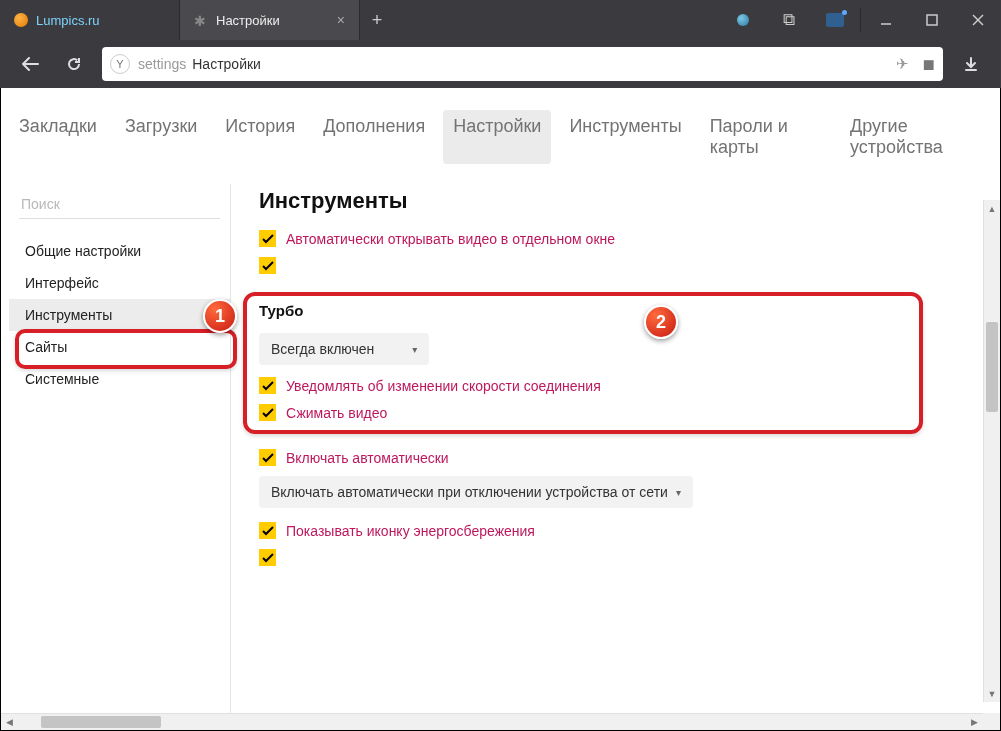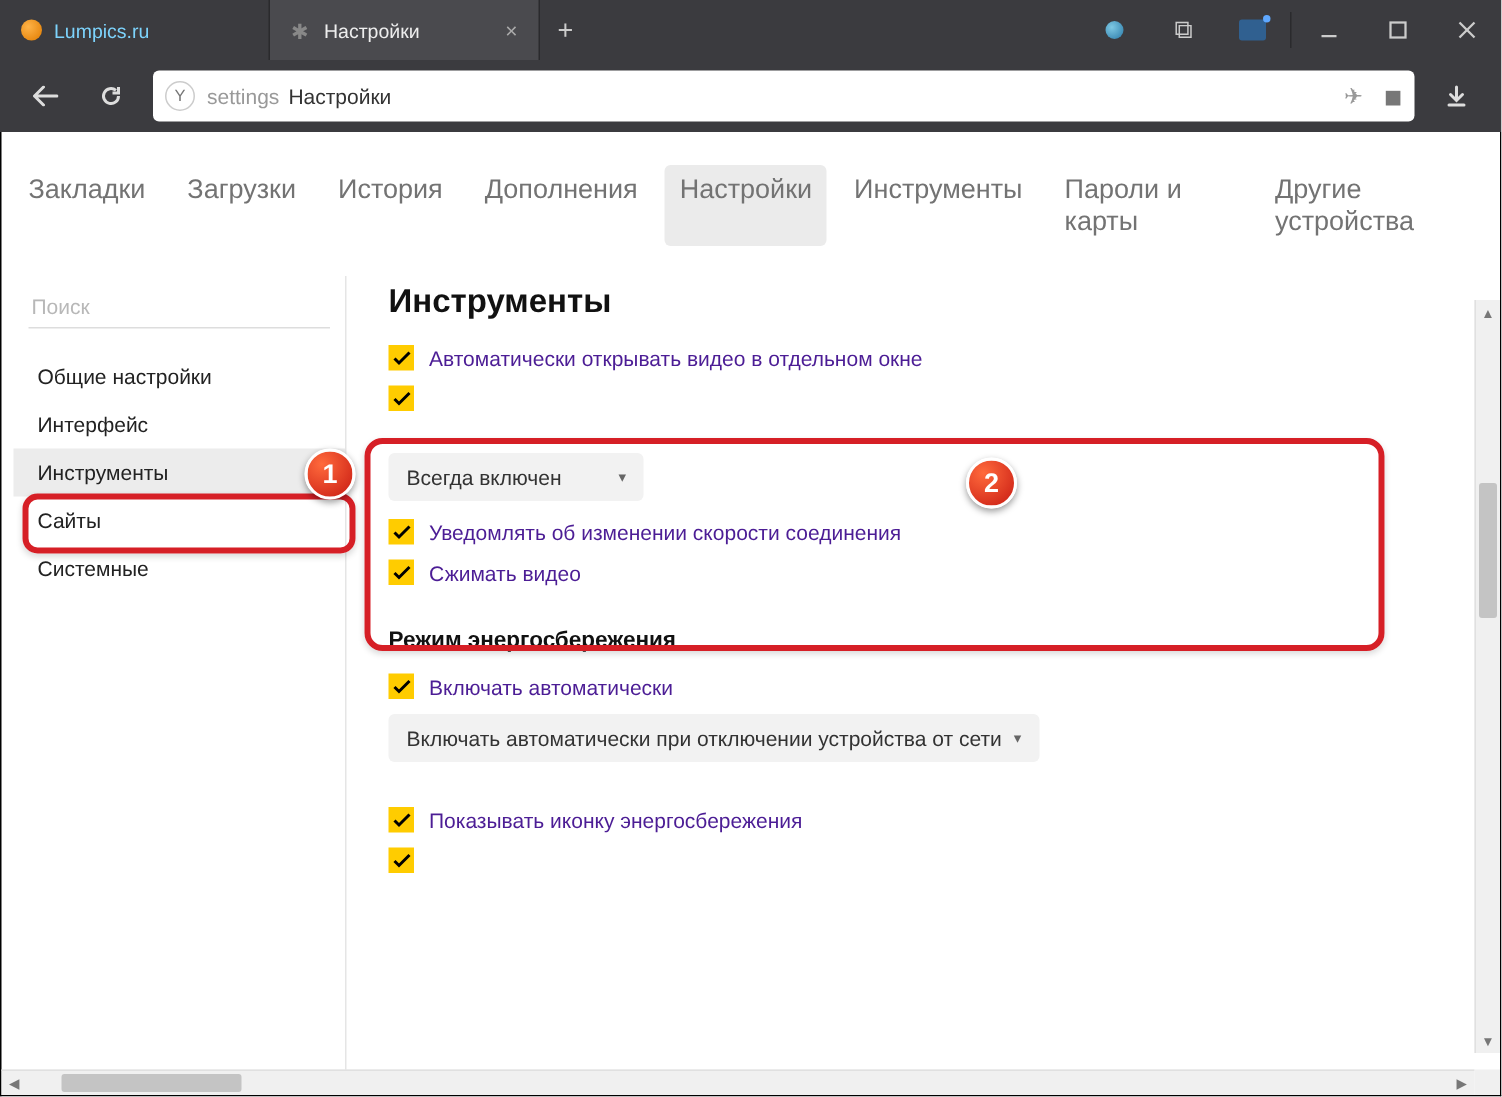--- a/index.html
+++ b/index.html
@@ -49,21 +49,21 @@
   .sidebar .search input { width:100%; border:none; border-bottom:1px solid #ddd; padding:6px 2px; font-size:14px; color:#737373; outline:none; }
   .sidebar .search input::placeholder { color:#b8b8b8; }
   .side-item { padding:8px 16px; font-size:14px; color:#222; cursor:pointer; }
   .side-item.active { background:#ececec; }
 
   .side-highlight { position:absolute; border:4px solid #d61f26; border-radius:10px; left:6px; width:222px; top:145px; height:40px; pointer-events:none; box-shadow:0 2px 4px rgba(0,0,0,0.15); }
 
   
   .main { flex:1; padding:4px 20px 0 28px; position:relative; overflow:hidden; }
   .main h2 { font-size:22px; font-weight:bold; margin-bottom:16px; color:#111; }
-  .check-row { display:flex; align-items:center; margin-bottom:10px; font-size:14px; color:#4c1d95; }
+  .check-row { display:flex; align-items:center; margin-bottom:10px; font-size:14px; color:#be185d; }
   .chk { width:17px; height:17px; background:#ffcc00; margin-right:10px; display:flex; align-items:center; justify-content:center; flex-shrink:0; cursor:pointer; }
   .chk svg { width:12px; height:10px; }
   .section { margin-top:28px; }
   .section h3 { font-size:15px; font-weight:bold; margin-bottom:14px; color:#111; }
   .select { display:inline-flex; align-items:center; background:#f2f2f2; border-radius:4px; padding:8px 12px; font-size:14px; color:#333; cursor:pointer; margin-bottom:12px; }
   .select .chev { margin-left:38px; font-size:10px; color:#666; }
   .select.wide .chev { margin-left:8px; }
 
   .turbo-highlight { position:absolute; border:4px solid #d61f26; border-radius:12px; left:12px; top:108px; width:680px; height:142px; pointer-events:none; box-shadow:0 2px 4px rgba(0,0,0,0.15); }
 
@@ -198,20 +198,21 @@
       </div>
       <div class="check-row">
         <span class="chk">
               <svg viewBox="0 0 12 10">
                 <path d="M1 5l3 3 7-7" stroke="#000" stroke-width="2" fill="none"></path>
               </svg>
             </span>
       </div>
 
       <div class="section">
+        <h3>Турбо</h3>
         <div class="select">
           <span>Всегда включен</span>
           <span class="chev">▾</span>
         </div>
         <div class="check-row">
           <span class="chk">
                 <svg viewBox="0 0 12 10">
                   <path d="M1 5l3 3 7-7" stroke="#000" stroke-width="2" fill="none"></path>
                 </svg>
               </span>
@@ -221,34 +222,33 @@
           <span class="chk">
                 <svg viewBox="0 0 12 10">
                   <path d="M1 5l3 3 7-7" stroke="#000" stroke-width="2" fill="none"></path>
                 </svg>
               </span>
           <span>Сжимать видео</span>
         </div>
       </div>
 
       <div class="section">
-        <h3>Режим энергосбережения</h3>
         <div class="check-row">
           <span class="chk">
                 <svg viewBox="0 0 12 10">
                   <path d="M1 5l3 3 7-7" stroke="#000" stroke-width="2" fill="none"></path>
                 </svg>
               </span>
           <span>Включать автоматически</span>
         </div>
         <div class="select wide">
           <span>Включать автоматически при отключении устройства от сети</span>
           <span class="chev">▾</span>
         </div>
-        <div class="check-row" style="margin-top:18px;">
+        <div class="check-row" style="margin-top:2px;">
           <span class="chk">
                 <svg viewBox="0 0 12 10">
                   <path d="M1 5l3 3 7-7" stroke="#000" stroke-width="2" fill="none"></path>
                 </svg>
               </span>
           <span>Показывать иконку энергосбережения</span>
         </div>
         <div class="check-row">
           <span class="chk">
                 <svg viewBox="0 0 12 10">

